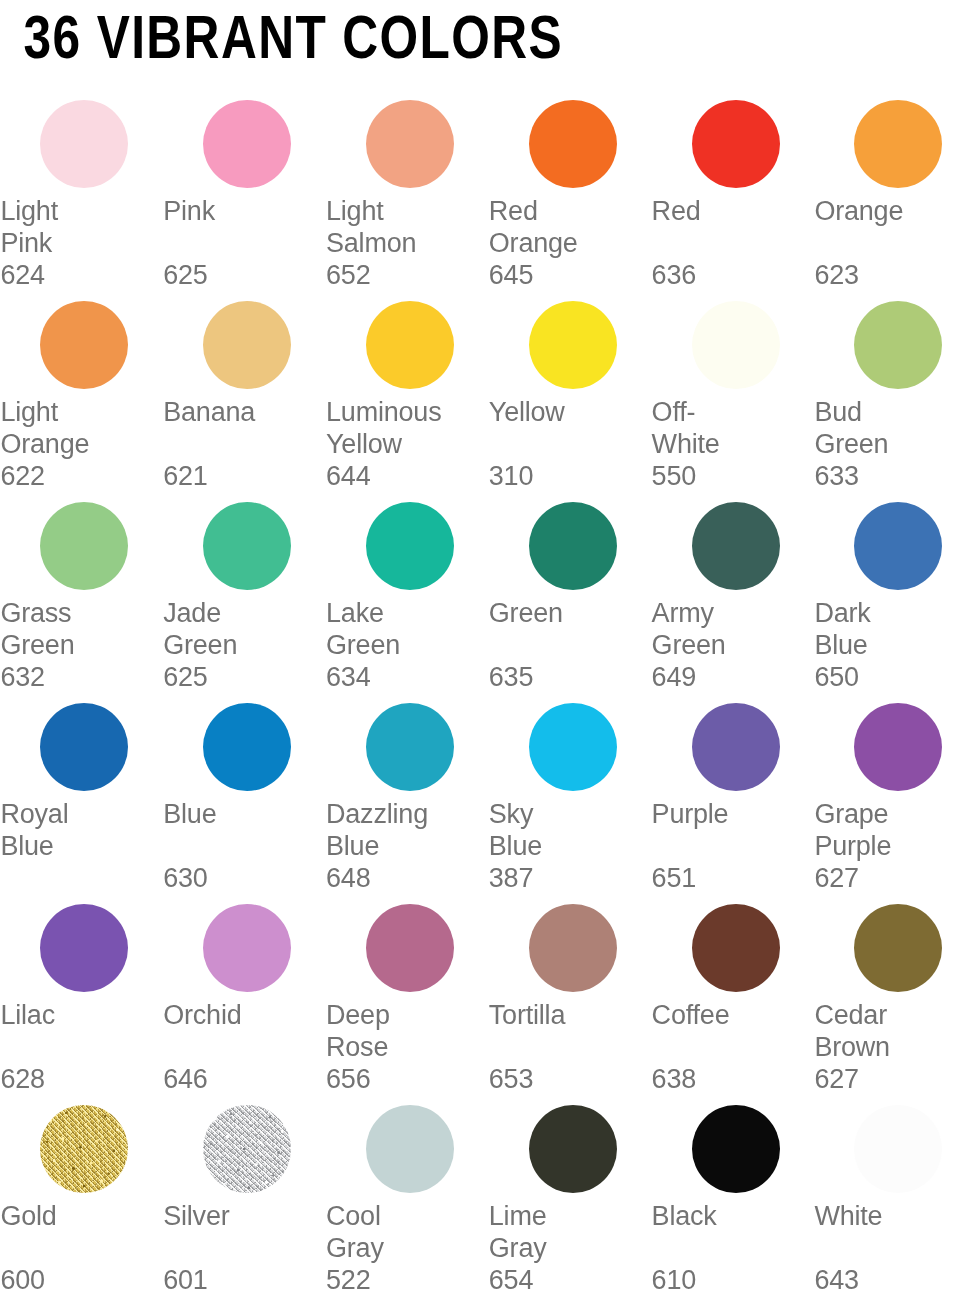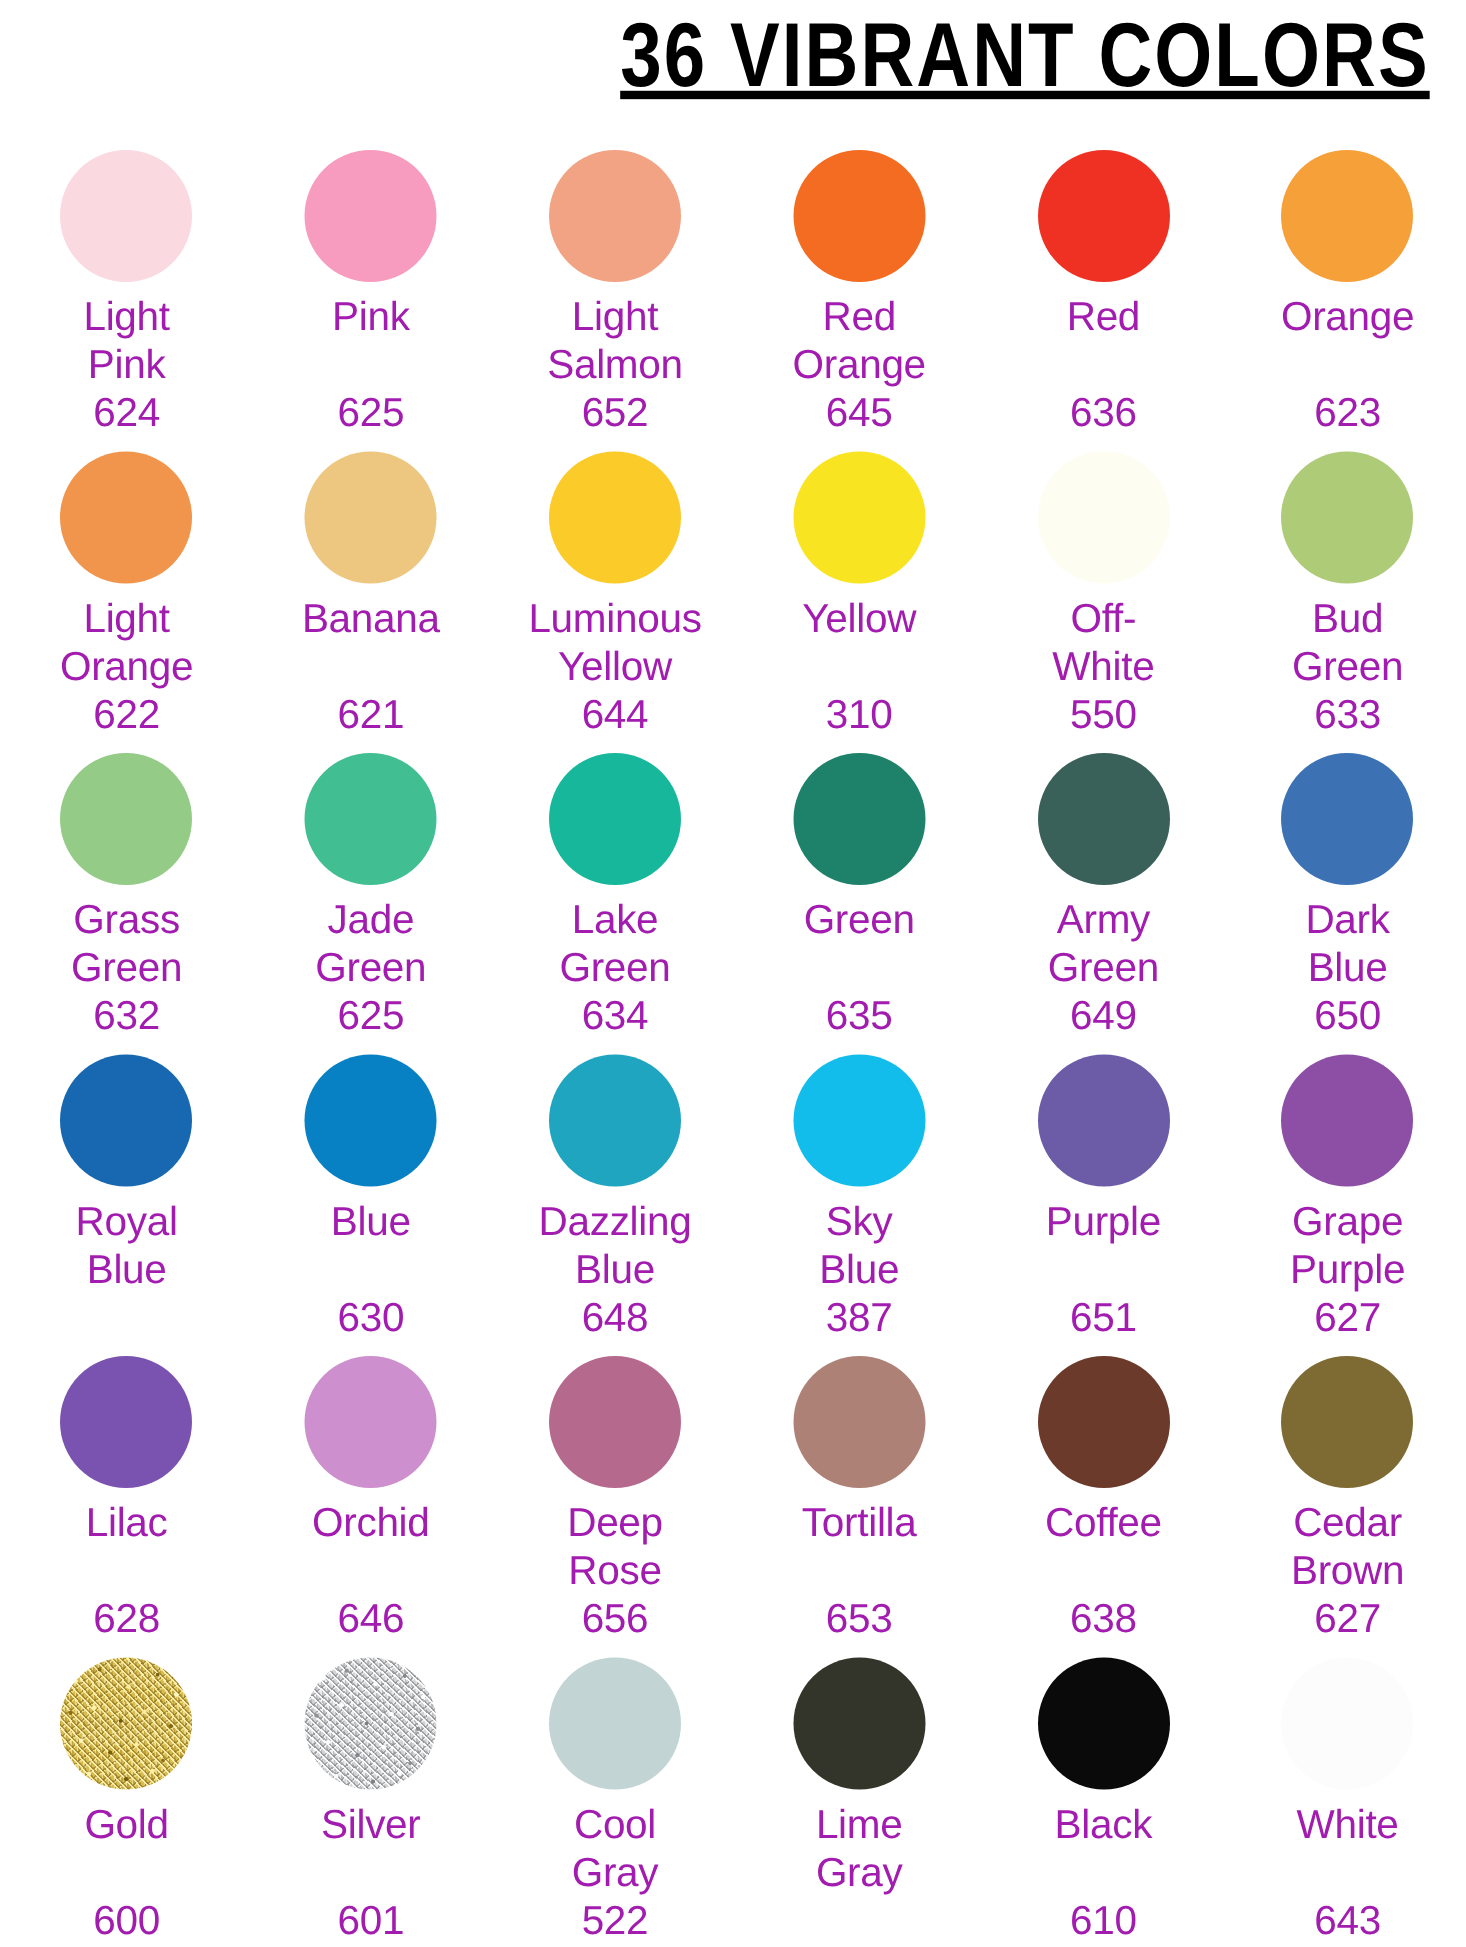--- a/index.html
+++ b/index.html
@@ -14,23 +14,22 @@
   body {
     font-family: "Liberation Sans", sans-serif;
     position: relative;
   }
 
   
   #title-bar {
     height: 72px;
     display: flex;
     align-items: center;
-    justify-content: flex-end;
+    justify-content: flex-start;
     padding-top: 2px;
-    text-decoration: underline;
   }
 
   #page-title {
     font-family: "Liberation Sans", sans-serif;
     font-weight: 700;
     font-size: 54px;
     letter-spacing: 1.5px;
     color: #000000;
     transform: scaleX(0.92) scaleY(1.12);
     transform-origin: center center;
@@ -63,26 +62,26 @@
     width: 88px;
     height: 88px;
     border-radius: 50%;
     flex: 0 0 auto;
     margin-top: 4px;
   }
 
   .swatch-text {
     margin-top: 7px;
     width: 168px;
-    text-align: center;
+    text-align: left;
     font-family: "Liberation Sans", sans-serif;
     font-weight: 400;
     font-size: 27px;
     line-height: 32px;
-    color: #a21caf;
+    color: #737373;
     letter-spacing: -0.2px;
   }
 
   .swatch-name {
     display: block;
     white-space: pre-line;
   }
 
   .swatch-code {
     display: block;
@@ -399,20 +398,21 @@
         <span class="swatch-name">Cool
 Gray</span>
         <span class="swatch-code">522</span>
       </div>
     </div>
     <div class="swatch-cell">
       <div class="swatch-dot" style="background: rgb(51, 53, 42);"></div>
       <div class="swatch-text">
         <span class="swatch-name">Lime
 Gray</span>
+        <span class="swatch-code">654</span>
       </div>
     </div>
     <div class="swatch-cell one-line">
       <div class="swatch-dot" style="background: rgb(10, 10, 10);"></div>
       <div class="swatch-text">
         <span class="swatch-name">Black</span>
         <span class="swatch-code">610</span>
       </div>
     </div>
     <div class="swatch-cell one-line">

